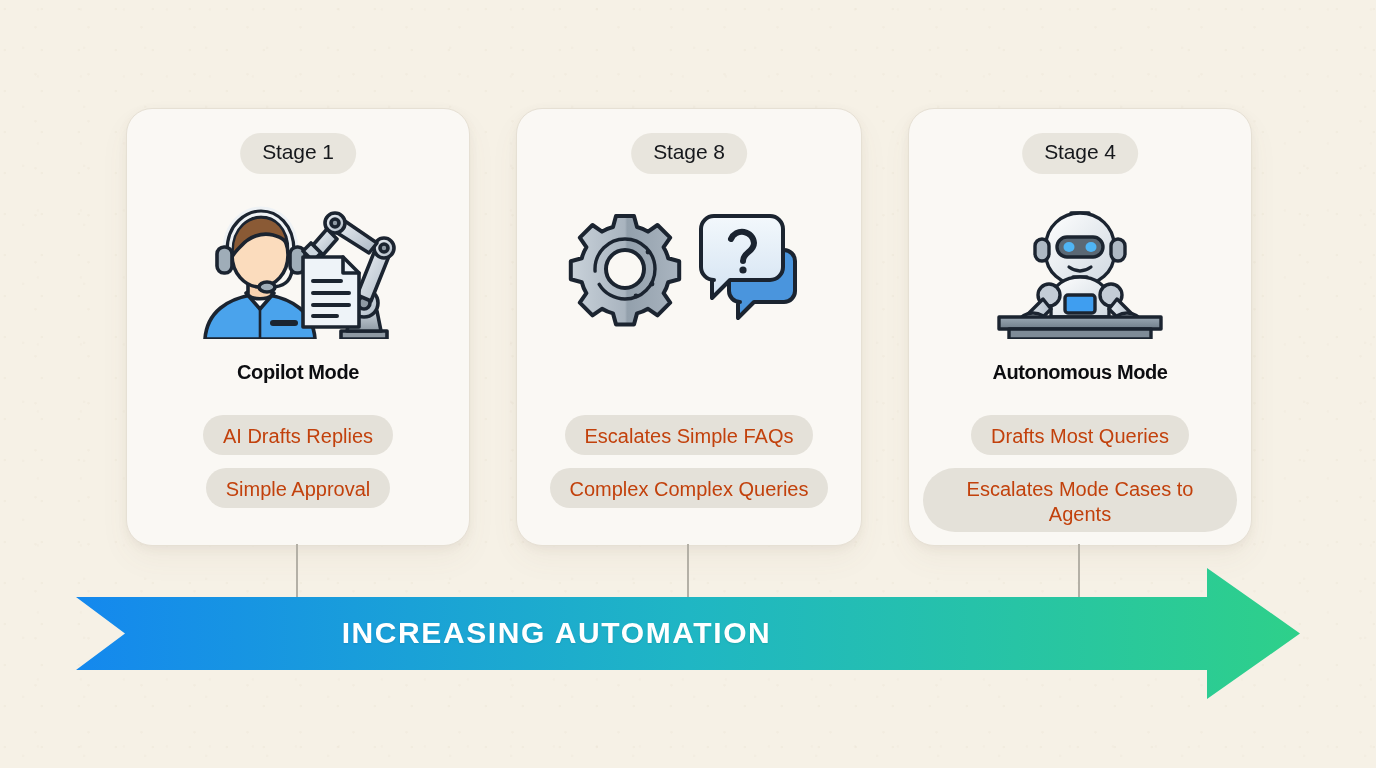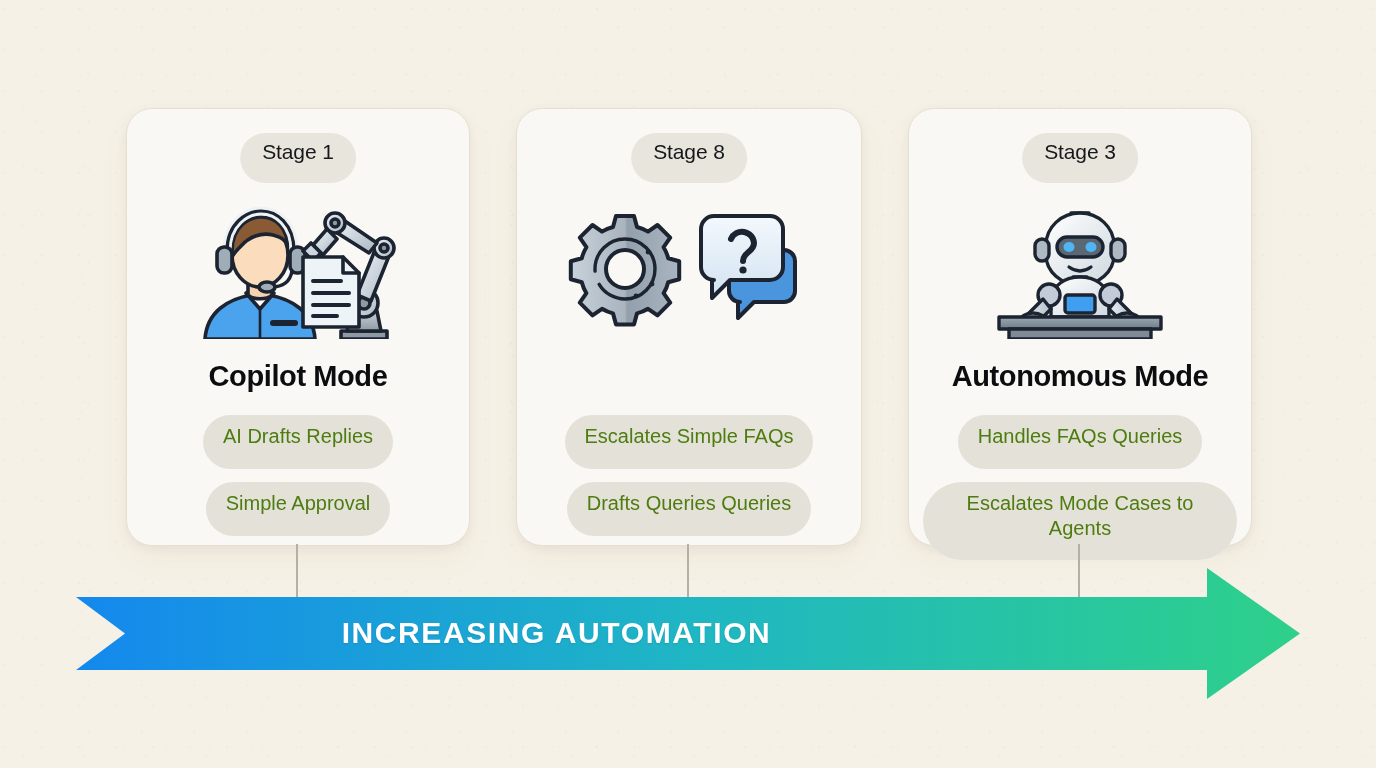--- a/index.html
+++ b/index.html
@@ -30,45 +30,45 @@
     box-shadow:0 3px 10px rgba(120,105,80,.07), 0 14px 30px rgba(120,105,80,.05);
   }
   .card.c1{left:126px;width:342px;}
   .card.c2{left:516px;width:344px;}
   .card.c3{left:908px;width:342px;}
 
   .stage-badge{
     position:absolute;top:24px;left:50%;transform:translateX(-50%);
     background:#e8e5dd;color:#16181c;
     border-radius:999px;
-    padding:8px 22px 21px;
+    padding:8px 22px 12px;
     font-size:21px;line-height:1;white-space:nowrap;
     letter-spacing:-.1px;
   }
 
   .art{
     position:absolute;left:0;right:0;top:70px;height:180px;
     display:flex;align-items:center;justify-content:center;
   }
 
   .card-title{
     position:absolute;left:0;right:0;top:252px;
     text-align:center;
-    font-size:29px;font-weight:bold;color:#0c0d10;
+    font-size:20px;font-weight:bold;color:#0c0d10;
     letter-spacing:-.4px;line-height:1.1;
   }
 
   .pills{
     position:absolute;left:14px;right:14px;top:306px;
     display:flex;flex-direction:column;align-items:center;gap:13px;
   }
   .pill{
-    background:#e4e1d9;color:#4d7c0f;
+    background:#e4e1d9;color:#c2410c;
     border-radius:999px;
-    padding:9px 20px 20px;
+    padding:9px 20px 6px;
     font-size:20px;line-height:1.24;
     text-align:center;max-width:100%;
     box-sizing:border-box;
   }
 
   
   .connector{position:absolute;width:2px;background:#b4b0a6;top:544px;height:54px;}
   .connector.k1{left:296px;}
   .connector.k2{left:687px;}
   .connector.k3{left:1078px;}
@@ -198,26 +198,26 @@
 
           <path d="M167 31 a12 12 0 0 1 23 4 c0 9-11 9-11 18" fill="none" stroke-width="6"></path>
           <circle cx="179" cy="62" r="3.6" fill="#1b2430" stroke="none"></circle>
         </g>
       </svg>
     </div>
 
 
     <div class="pills">
       <div class="pill">Escalates Simple FAQs</div>
-      <div class="pill">Drafts Queries Queries</div>
+      <div class="pill">Complex Complex Queries</div>
     </div>
   </div>
 
   <div class="card c3">
-    <div class="stage-badge">Stage 3</div>
+    <div class="stage-badge">Stage 4</div>
 
     <div class="art">
       <svg width="190" height="140" viewBox="0 0 190 140" aria-hidden="true">
         <defs>
           <linearGradient id="botG" x1="0" y1="0" x2="1" y2="1">
             <stop offset="0" stop-color="#ffffff"></stop>
               <stop offset="1" stop-color="#cfd8e0"></stop>
           </linearGradient>
           <linearGradient id="deskG" x1="0" y1="0" x2="0" y2="1">
             <stop offset="0" stop-color="#9aa8b4"></stop>
@@ -259,21 +259,21 @@
 
           <path d="M14 118 h162 v12 h-162 Z" fill="url(#deskG)"></path>
           <path d="M24 130 h142 v10 h-142 Z" fill="#7e8b97"></path>
         </g>
       </svg>
     </div>
 
     <div class="card-title">Autonomous Mode</div>
 
     <div class="pills">
-      <div class="pill">Handles FAQs Queries</div>
+      <div class="pill">Drafts Most Queries</div>
       <div class="pill">Escalates Mode Cases to Agents</div>
     </div>
   </div>
 
   <div class="connector k1"></div>
   <div class="connector k2"></div>
   <div class="connector k3"></div>
 </div>
 
 <div id="banner">

